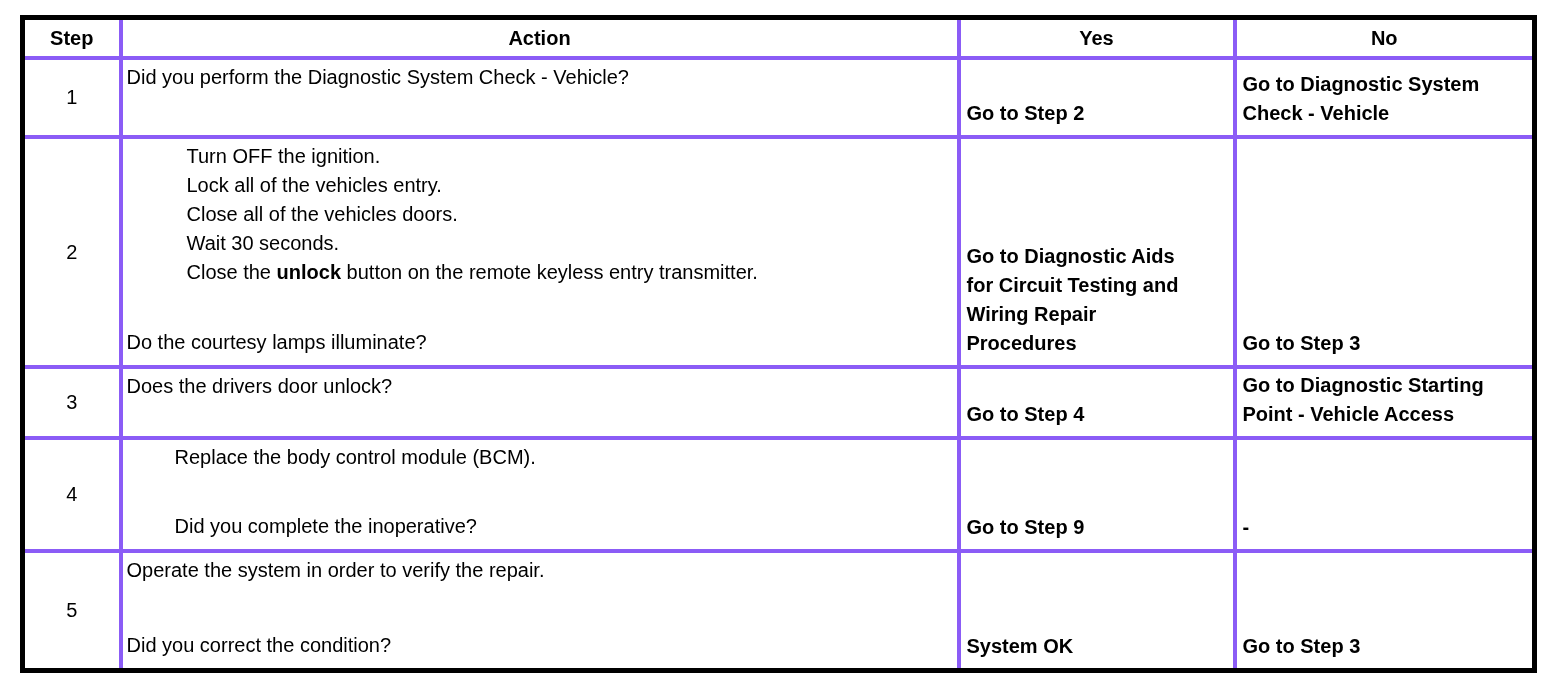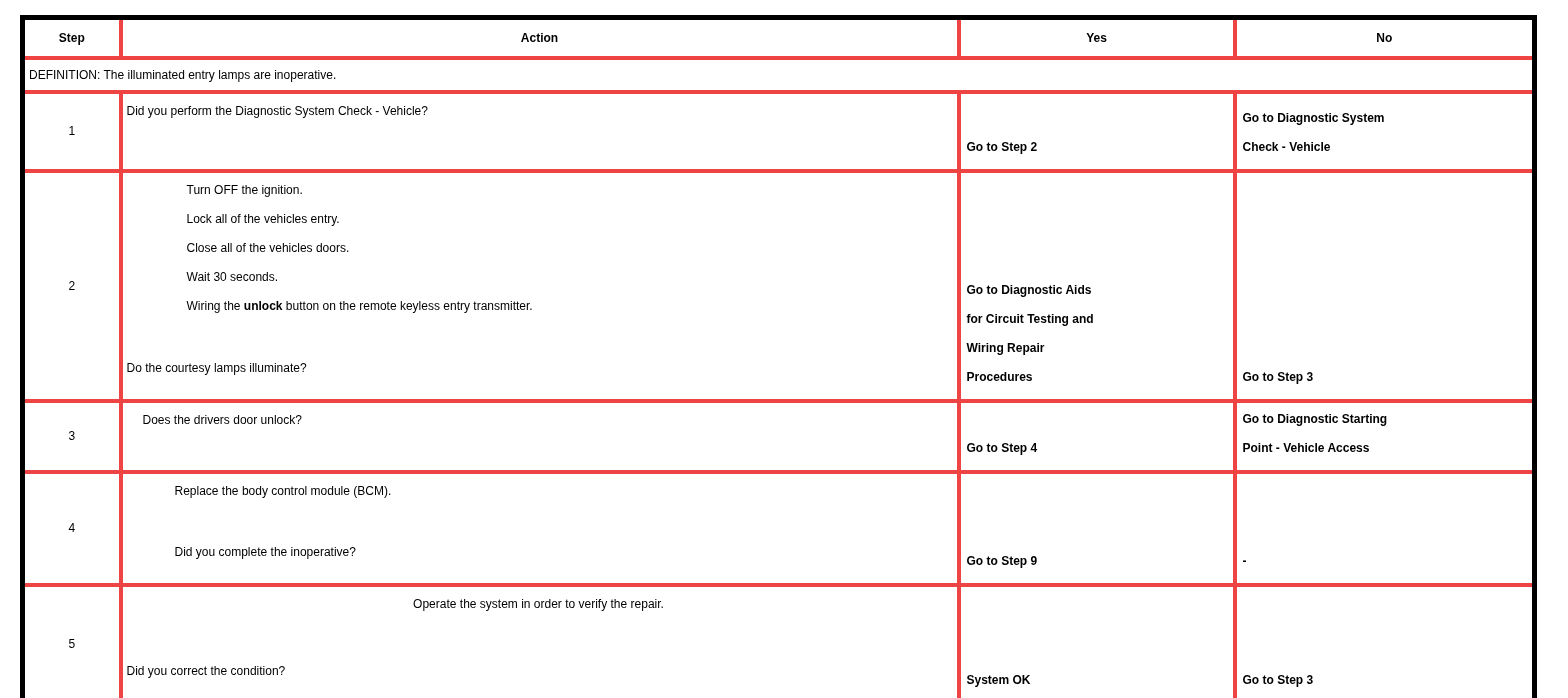--- a/index.html
+++ b/index.html
@@ -21,22 +21,22 @@
     position: absolute;
     left: 20px;
     top: 15px;
     border-collapse: collapse;
     table-layout: fixed;
     width: 1512px;
     border: 5px solid #000;
   }
   table.diag th,
   table.diag td {
-    border: 4px solid #ef4444;
-    font-size: 12px;
+    border: 4px solid #8b5cf6;
+    font-size: 20px;
     line-height: 29px;
     overflow: hidden;
   }
   th.hdr {
     height: 36px;
     font-weight: bold;
     font-size: 21px;
     text-align: center;
     vertical-align: middle;
     padding: 0;
@@ -52,28 +52,28 @@
     vertical-align: middle;
     padding: 0;
   }
   td.action {
     vertical-align: top;
     padding: 3px 6px 8px 4px;
   }
   .action-inner { position: relative; }
   .h1 { height: 64px; }
   .h2 { height: 215px; }
-  .h3 { height: 56px; margin-left: 16px; }
+  .h3 { height: 56px; }
   .h4 { height: 98px; margin-left: 48px; }
-  .h5 { height: 104px; text-align: center; }
+  .h5 { height: 104px; }
   .action-list { padding-left: 60px; }
   .q-bottom {
     position: absolute;
     left: 0;
-    bottom: 8px;
+    bottom: 0;
     white-space: nowrap;
   }
   td.yn {
     vertical-align: bottom;
     text-align: left;
     padding: 0 6px 7px 6px;
     white-space: pre-line;
     font-weight: bold;
   }
   b.inline-bold { font-weight: bold; }
@@ -91,23 +91,20 @@
     </colgroup>
     <thead>
       <tr>
         <th class="hdr">Step</th>
         <th class="hdr">Action</th>
         <th class="hdr">Yes</th>
         <th class="hdr">No</th>
       </tr>
     </thead>
     <tbody>
-      <tr>
-        <td class="def" colspan="4">DEFINITION: The illuminated entry lamps are inoperative.</td>
-      </tr>
 
       <tr>
         <td class="step">1</td>
         <td class="action">
           <div class="action-inner h1">
             <div>Did you perform the Diagnostic System Check - Vehicle?</div>
           </div>
         </td>
         <td class="yn">Go to Step 2</td>
         <td class="yn">Go to Diagnostic System
@@ -116,21 +113,21 @@
 
       <tr>
         <td class="step">2</td>
         <td class="action">
           <div class="action-inner h2">
             <div class="action-list">
               <div>Turn OFF the ignition.</div>
               <div>Lock all of the vehicles entry.</div>
               <div>Close all of the vehicles doors.</div>
               <div>Wait 30 seconds.</div>
-              <div><span>Wiring the </span><b class="inline-bold">unlock</b><span> button on the remote keyless entry transmitter.</span></div>
+              <div><span>Close the </span><b class="inline-bold">unlock</b><span> button on the remote keyless entry transmitter.</span></div>
             </div>
             <div class="q-bottom">Do the courtesy lamps illuminate?</div>
           </div>
         </td>
         <td class="yn">Go to Diagnostic Aids
 for Circuit Testing and
 Wiring Repair
 Procedures</td>
         <td class="yn">Go to Step 3</td>
       </tr>

